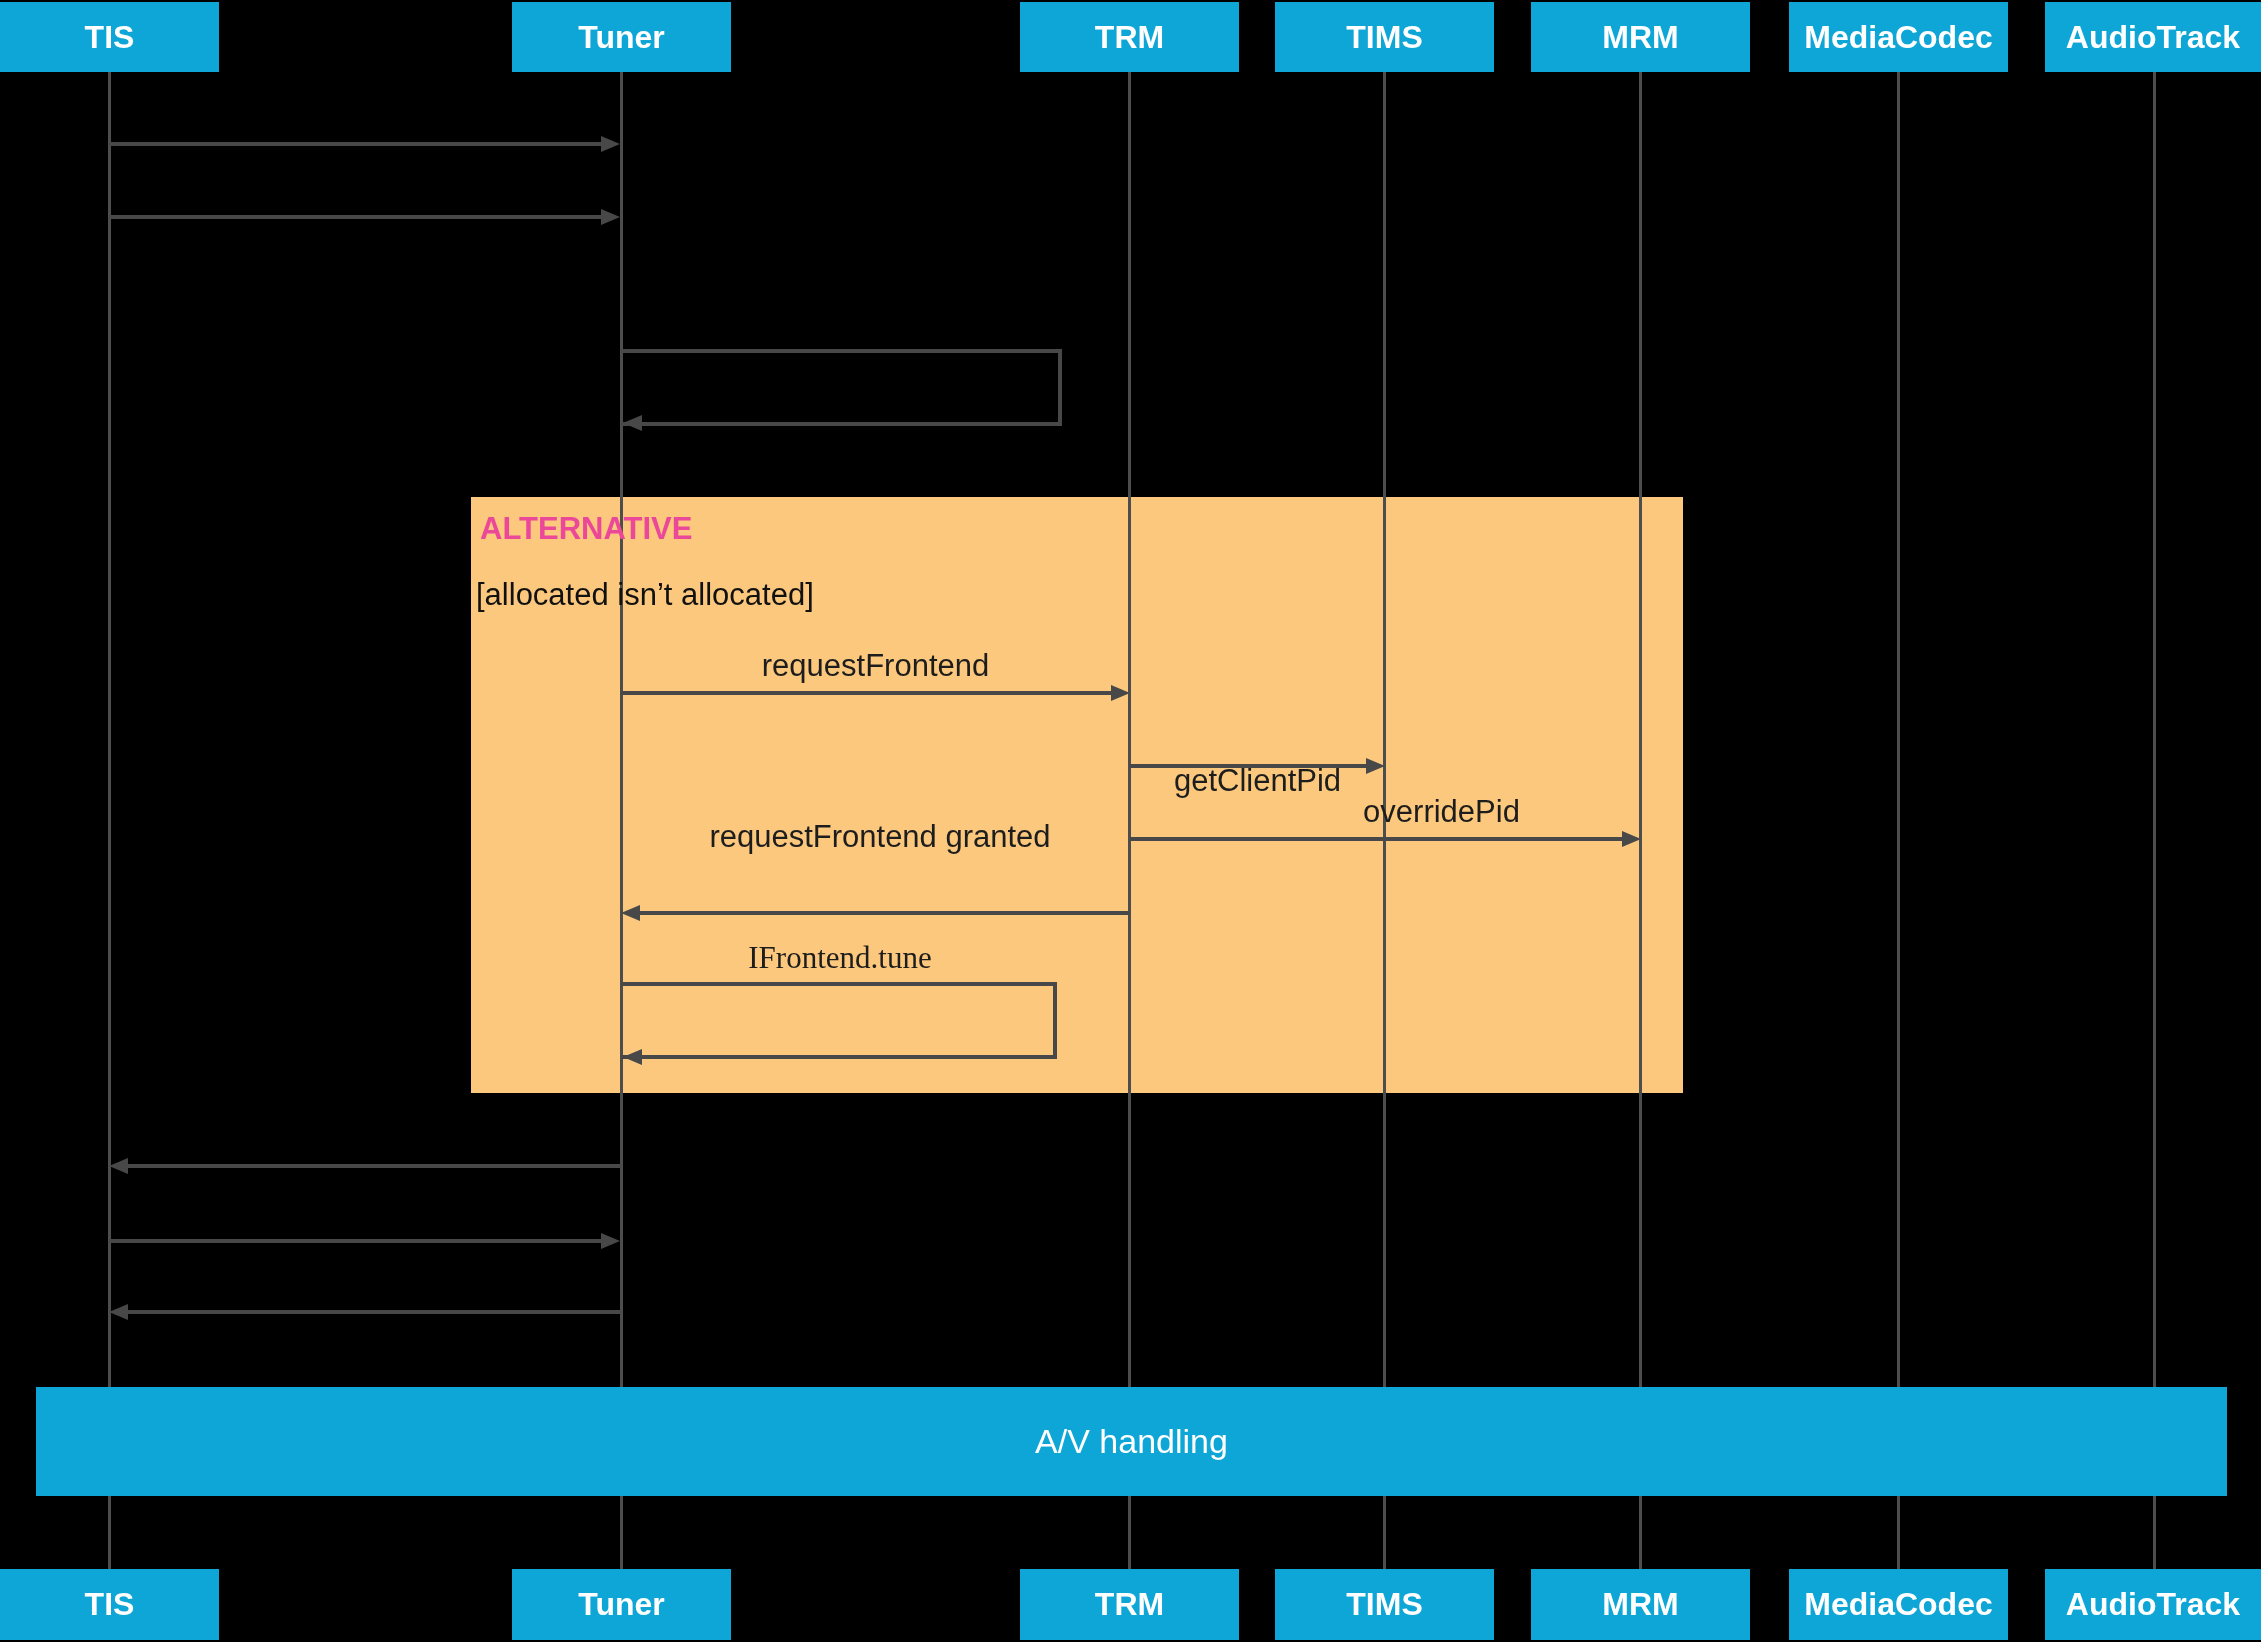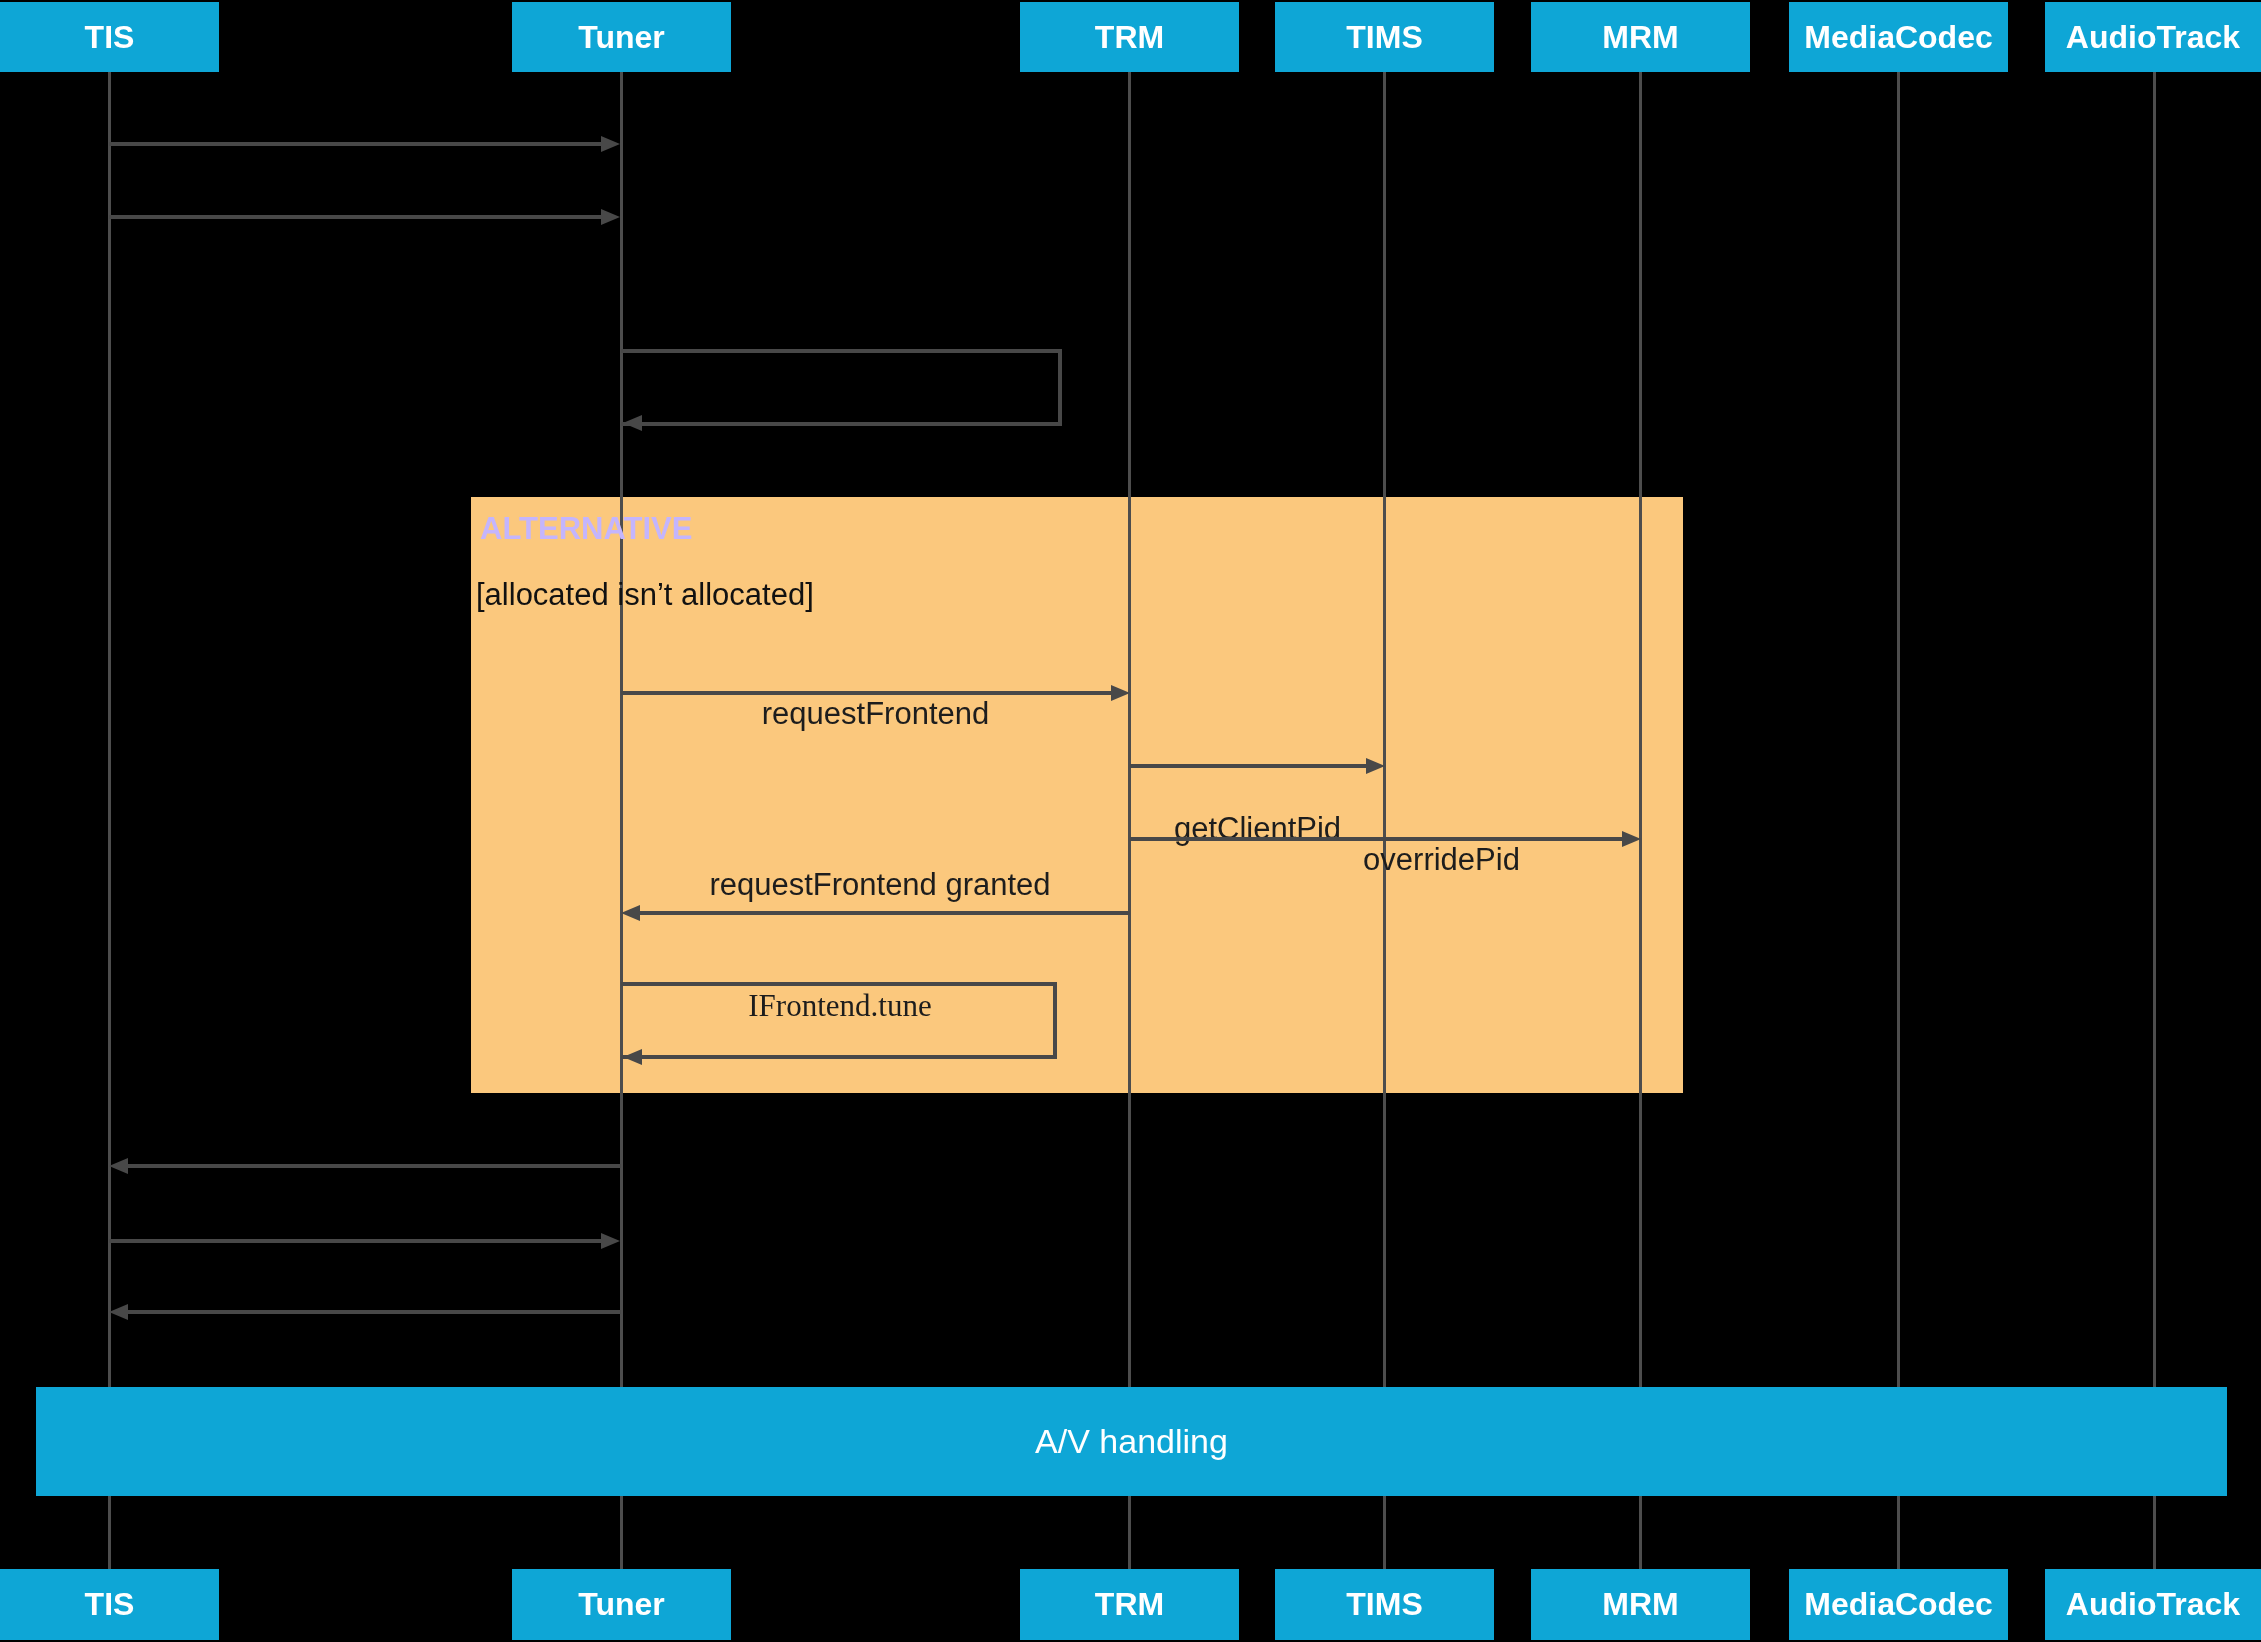--- a/index.html
+++ b/index.html
@@ -58,36 +58,35 @@
   .arrowhead.right { border-left: 19px solid #484848; }
   .arrowhead.left  { border-right: 19px solid #484848; }
   .msg-label {
     position: absolute;
     height: 36px;
     line-height: 36px;
     font-size: 31px;
     color: #1d1d1d;
     text-align: center;
     white-space: nowrap;
-    margin-top: 48px;
   }
   .self-loop {
     position: absolute;
     box-sizing: border-box;
     border: 4.4px solid #484848;
     border-left: none;
     background: transparent;
   }
   .alt-title {
     position: absolute;
     left: 480px;
     top: 511px;
     font-size: 31px;
     font-weight: bold;
-    color: #c4b5fd;
+    color: #ec4899;
     white-space: nowrap;
   }
   .alt-guard {
     position: absolute;
     left: 476px;
     top: 577px;
     font-size: 31px;
     color: #111111;
     white-space: nowrap;
   }

